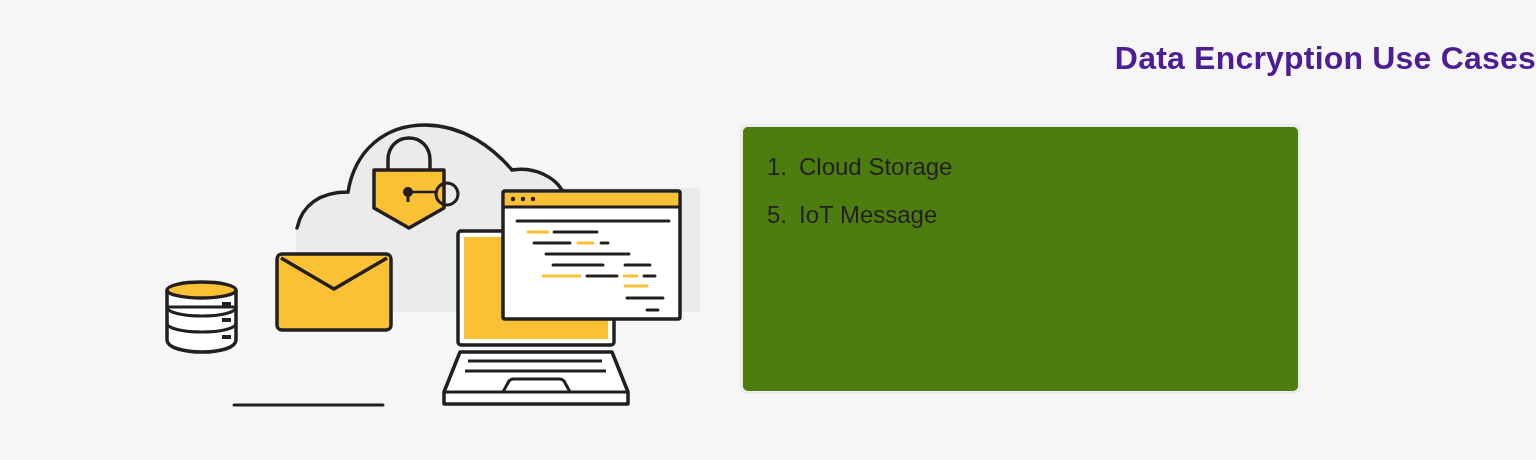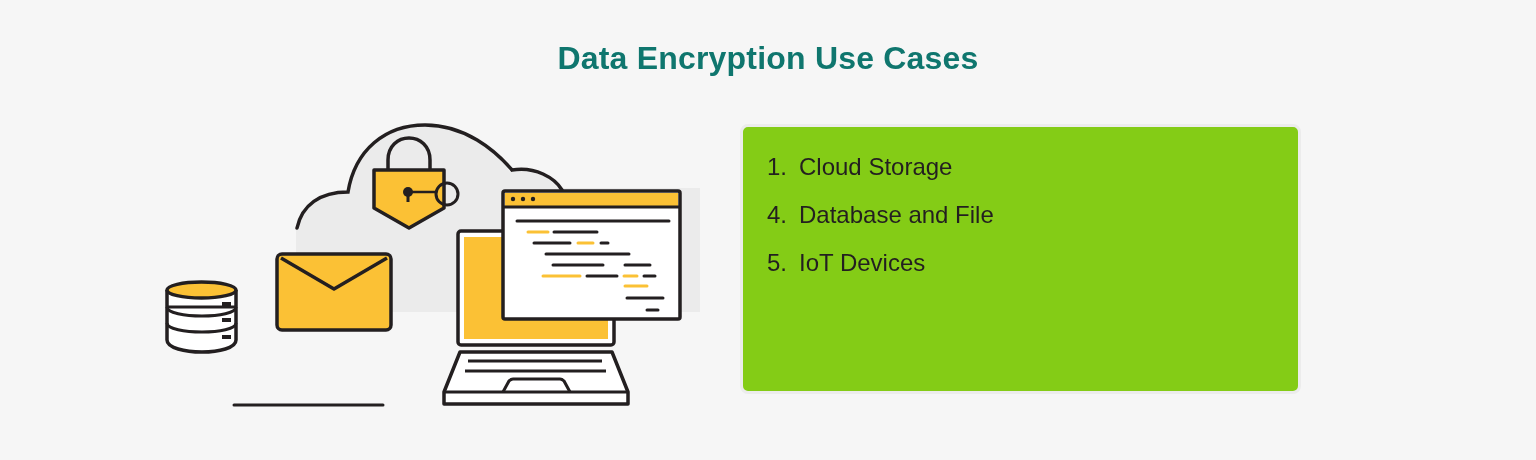--- a/index.html
+++ b/index.html
@@ -7,36 +7,36 @@
     width: 1536px; height: 460px;
     background: #f6f6f6;
     position: relative;
     overflow: hidden;
     font-family: "Liberation Sans", "DejaVu Sans", sans-serif;
     color: #222;
   }
   .title {
     position: absolute;
     left: 0; right: 0; top: 40px;
-    text-align: center;
+    text-align: right;
     font-size: 32px;
     font-weight: bold;
-    color: #0f766e;
+    color: #4c1d95;
     letter-spacing: 0.2px;
   }
   .illustration {
     position: absolute;
     left: 150px; top: 110px;
     width: 560px; height: 320px;
   }
   .card {
     position: absolute;
     left: 740px; top: 124px;
     width: 561px; height: 270px;
-    background: #84cc16;
+    background: #4d7c0f;
     border: 3px solid #ececec;
     border-radius: 8px;
     box-sizing: border-box;
   }
   .list {
     list-style: none;
     margin: 0;
     padding: 24px 0 0 24px;
   }
   .list li {
@@ -129,19 +129,16 @@
     </g>
   </svg>
 </div>
 
 <div class="card">
   <ul class="list">
     <li>
       <span class="num">1.</span><span>Cloud Storage</span>
     </li>
     <li>
-      <span class="num">4.</span><span>Database and File</span>
-    </li>
-    <li>
-      <span class="num">5.</span><span>IoT Devices</span>
+      <span class="num">5.</span><span>IoT Message</span>
     </li>
   </ul>
 </div>
 
 </body></html>

